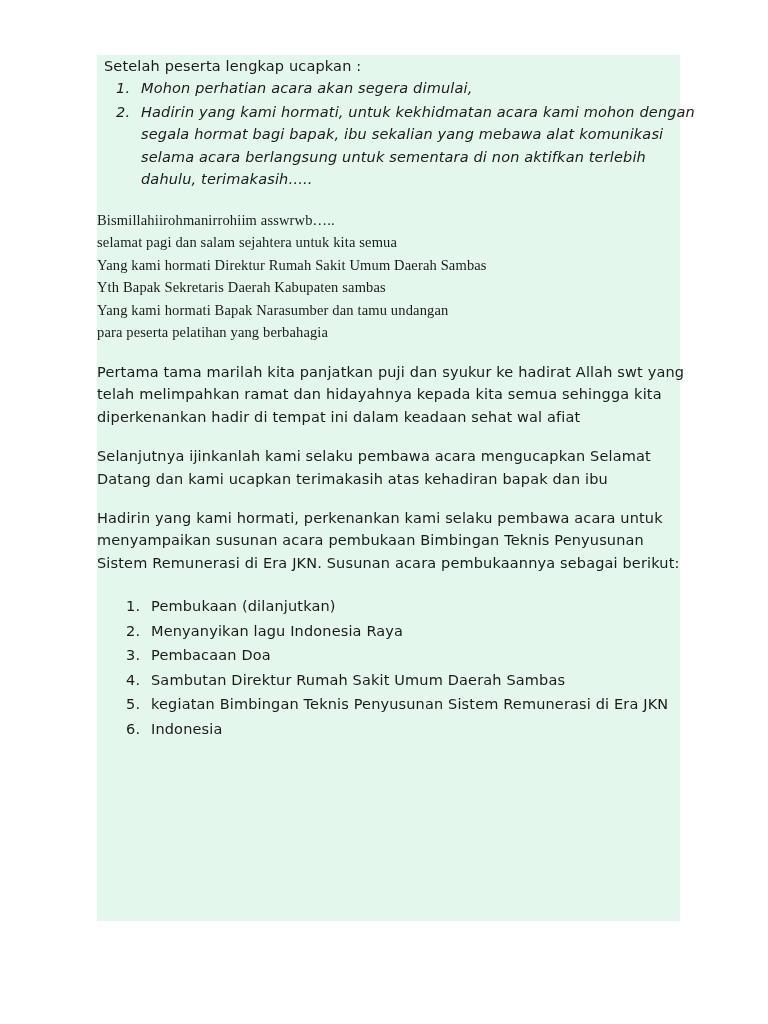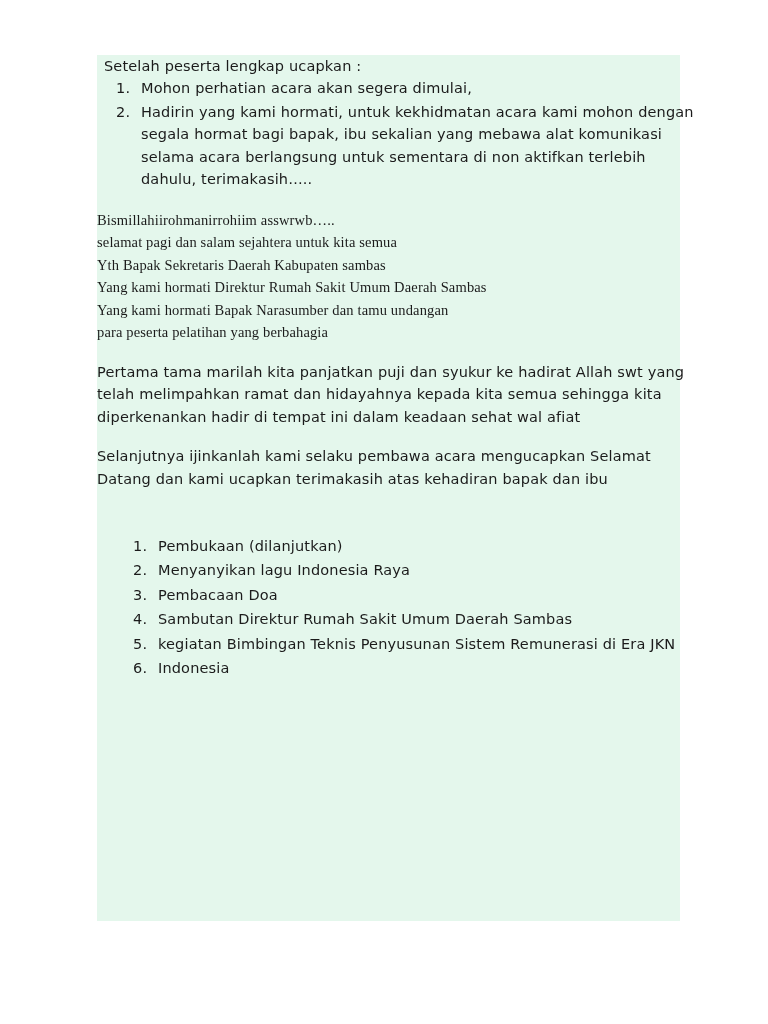--- a/index.html
+++ b/index.html
@@ -49,23 +49,24 @@
     padding-left: 7px;
   }
   ol.num-list {
     margin: 0;
     padding-left: 38px;
     list-style-type: decimal;
   }
   ol.num-list li {
     padding-left: 6px;
     margin-bottom: 1px;
+    font-style: italic;
   }
   ol.agenda {
-    margin: 11px;
+    margin: 4px;
     padding-left: 44px;
     list-style-type: decimal;
   }
   ol.agenda li {
     padding-left: 6px;
     margin-bottom: 2px;
   }
   .sub-line {
     display: block;
   }
@@ -88,36 +89,37 @@
     <ol class="num-list">
       <li>Mohon perhatian acara akan segera dimulai,</li>
       <li>Hadirin yang kami hormati, untuk kekhidmatan acara kami mohon dengan segala hormat bagi bapak, ibu sekalian yang mebawa alat komunikasi selama acara berlangsung untuk sementara di non aktifkan terlebih dahulu, terimakasih…..</li>
     </ol>
 
     <div class="spacer"></div>
 
     <div class="para">
       <span class="block-line">Bismillahiirohmanirrohiim  asswrwb…..</span>
       <span class="block-line">selamat  pagi dan salam sejahtera untuk kita semua</span>
+      <span class="block-line">Yang kami hormati Direktur Rumah Sakit Umum Daerah  Sambas</span>
       <span class="block-line">Yth Bapak Sekretaris Daerah Kabupaten sambas</span>
-      <span class="block-line">Yang kami hormati Direktur Rumah Sakit Umum Daerah  Sambas</span>
       <span class="block-line">Yang kami hormati Bapak Narasumber dan tamu undangan</span>
       <span class="block-line">para peserta pelatihan yang berbahagia</span>
     </div>
 
     <div class="spacer"></div>
 
     <div class="para">Pertama tama marilah kita panjatkan puji dan syukur ke hadirat Allah swt yang telah melimpahkan ramat dan hidayahnya kepada kita semua sehingga kita diperkenankan hadir di tempat ini dalam keadaan sehat wal afiat</div>
 
     <div class="spacer"></div>
 
     <div class="para">Selanjutnya ijinkanlah kami selaku pembawa acara mengucapkan Selamat Datang dan kami ucapkan  terimakasih atas kehadiran bapak dan ibu</div>
 
     <div class="spacer"></div>
 
+    <div class="para">Hadirin yang kami hormati, perkenankan kami selaku pembawa acara untuk menyampaikan susunan acara pembukaan Bimbingan Teknis Penyusunan Sistem Remunerasi di Era JKN. Susunan acara pembukaannya sebagai berikut:</div>
 
     <div class="spacer"></div>
 
     <ol class="agenda">
       <li>Pembukaan (dilanjutkan)</li>
       <li>Menyanyikan lagu Indonesia Raya</li>
       <li>Pembacaan Doa</li>
       <li>Sambutan Direktur Rumah Sakit Umum Daerah Sambas</li>
       <li>
         <span class="sub-line">kegiatan Bimbingan Teknis Penyusunan Sistem Remunerasi di Era JKN</span>

